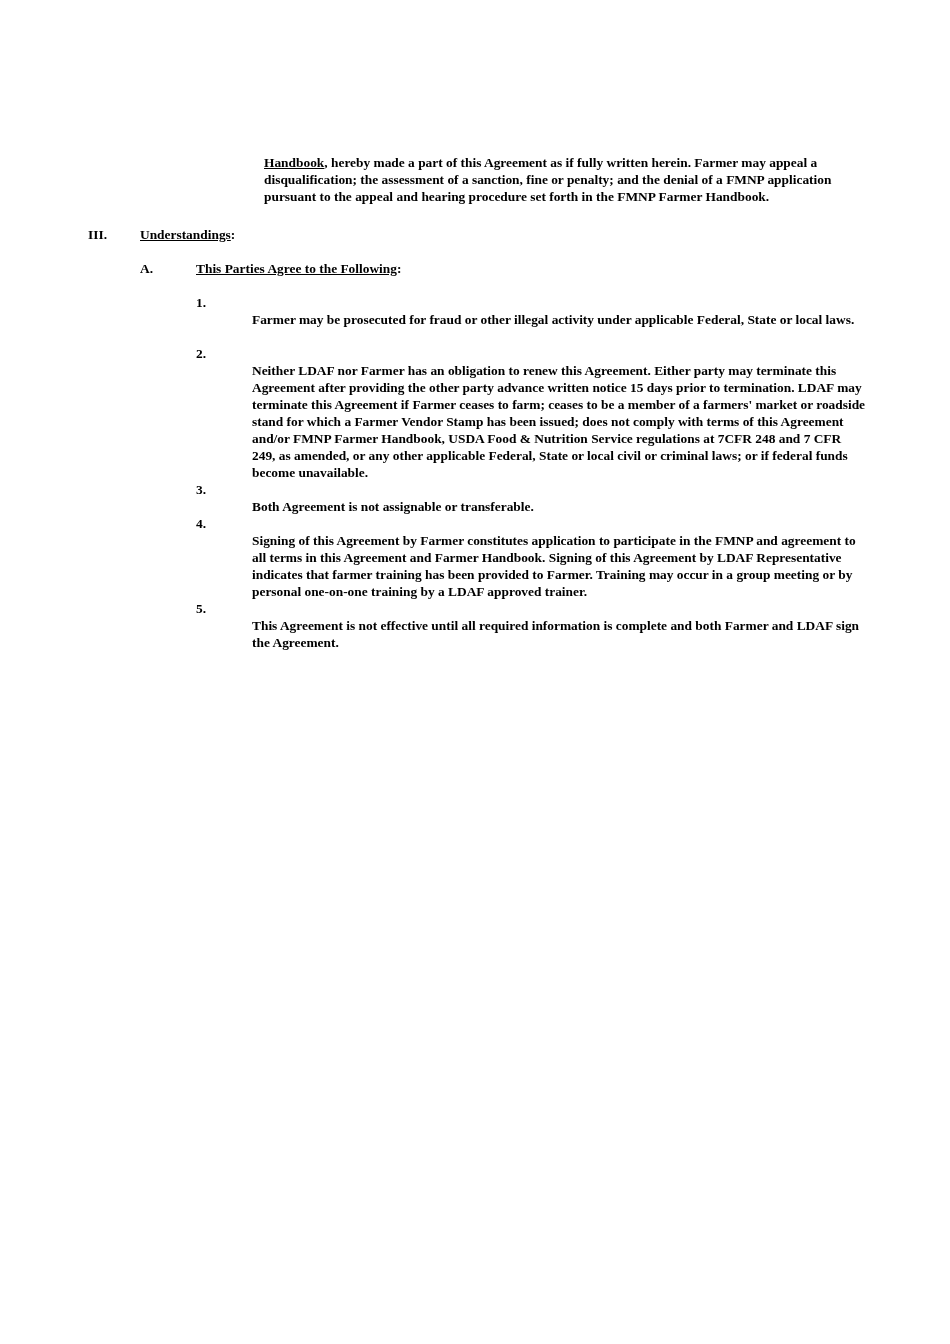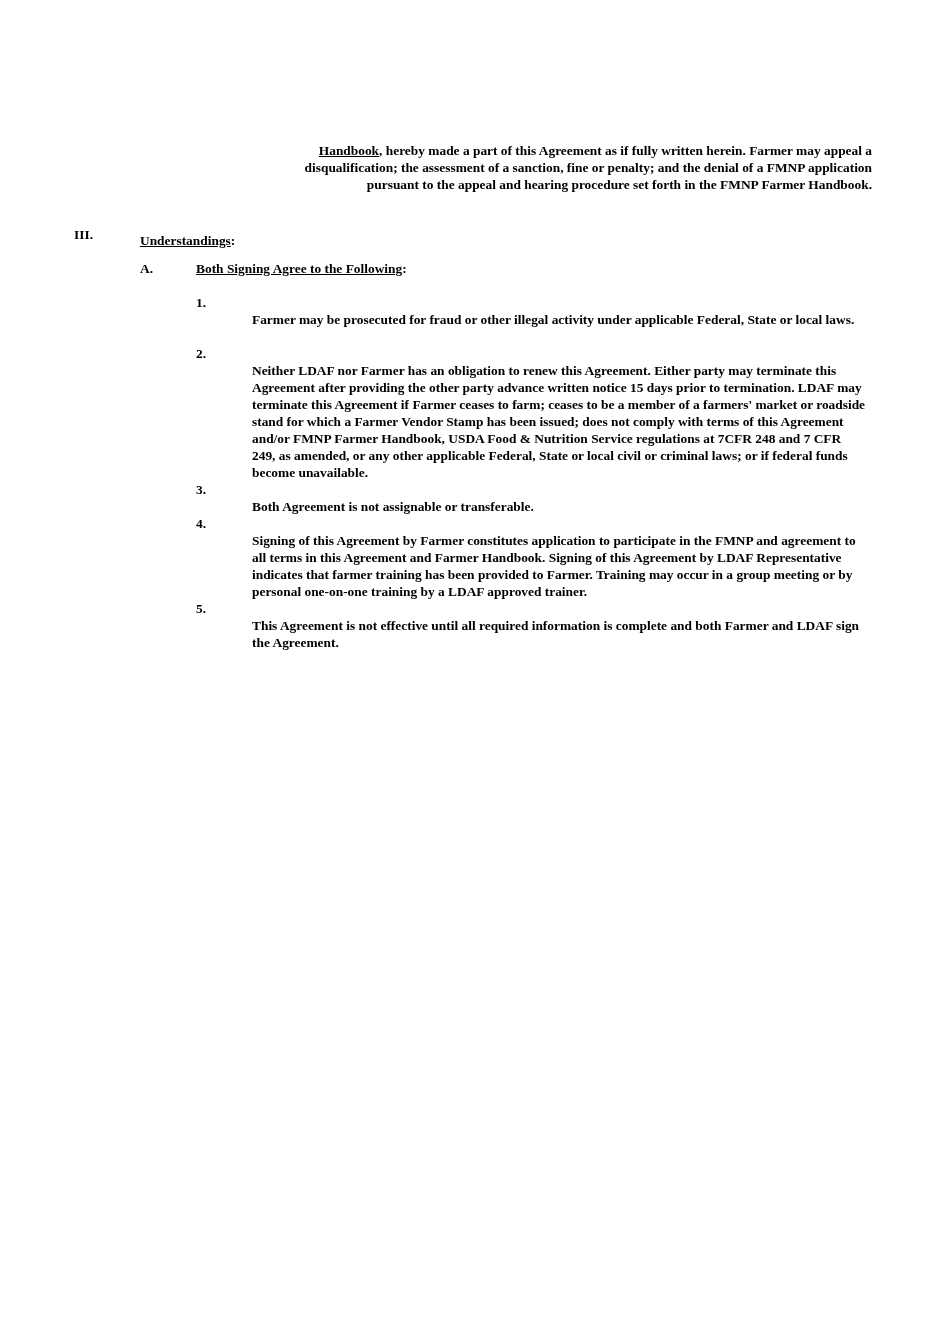--- a/index.html
+++ b/index.html
@@ -15,43 +15,42 @@
       font-family: "Liberation Serif", "DejaVu Serif", serif;
       font-weight: bold;
       font-size: 13.4px;
       line-height: 17px;
       color: #000000;
     }
     .block {
       position: absolute;
     }
     .para {
-      margin: 0;
+      margin: 12px;
       white-space: normal;
-      text-align: right;
     }
     .ul {
       text-decoration: underline;
     }
     .marker {
       position: absolute;
     }
     #intro {
       left: 252px;
       top: 142px;
       width: 620px;
     }
     #sec3 {
       top: 226px;
       left: 0;
       width: 950px;
       height: 20px;
     }
-    #sec3 .marker { left: 74px; }
-    #sec3 .heading { position: absolute; left: 140px; margin-top: 6px; }
+    #sec3 .marker { left: 88px; }
+    #sec3 .heading { position: absolute; left: 140px; }
     #subA {
       top: 260px;
       left: 0;
       width: 950px;
       height: 20px;
     }
     #subA .heading { position: absolute; left: 196px; }
     #subA .marker-a { position: absolute; left: 140px; }
     .item {
       position: absolute;
@@ -77,21 +76,21 @@
   <p class="para"><span class="ul">Handbook</span><span>, hereby made a part of this Agreement as if fully written herein. Farmer may appeal a disqualification; the assessment of a sanction, fine or penalty; and the denial of a FMNP application pursuant to the appeal and hearing procedure set forth in the FMNP Farmer Handbook.</span></p>
 </div>
 
 <div class="block" id="sec3">
   <span class="marker">III.</span>
   <span class="heading"><span class="ul">Understandings</span><span>:</span></span>
 </div>
 
 <div class="block" id="subA">
   <span class="marker-a">A.</span>
-  <span class="heading"><span class="ul">Both Signing Agree to the Following</span><span>:</span></span>
+  <span class="heading"><span class="ul">This Parties Agree to the Following</span><span>:</span></span>
 </div>
 
 <div class="item" style="top:294px;">
   <span class="num">1.</span>
   <span class="text">Farmer may be prosecuted for fraud or other illegal activity under applicable Federal, State or local laws.</span>
 </div>
 
 <div class="item" style="top:345px;">
   <span class="num">2.</span>
   <span class="text">Neither LDAF nor Farmer has an obligation to renew this Agreement. Either party may terminate this Agreement after providing the other party advance written notice 15 days prior to termination. LDAF may terminate this Agreement if Farmer ceases to farm; ceases to be a member of a farmers' market or roadside stand for which a Farmer Vendor Stamp has been issued; does not comply with terms of this Agreement and/or FMNP Farmer Handbook, USDA Food &amp; Nutrition Service regulations at 7CFR 248 and 7 CFR 249, as amended, or any other applicable Federal, State or local civil or criminal laws; or if federal funds become unavailable.</span>

